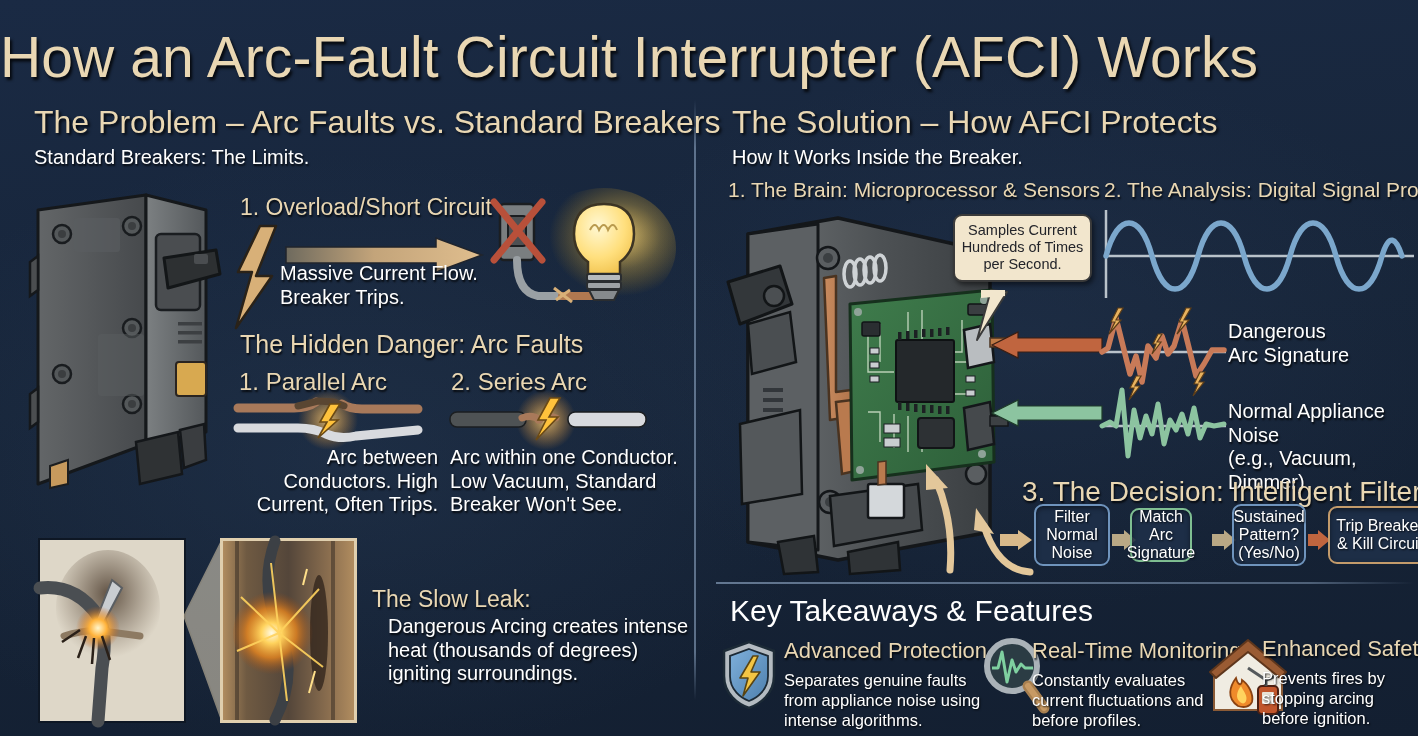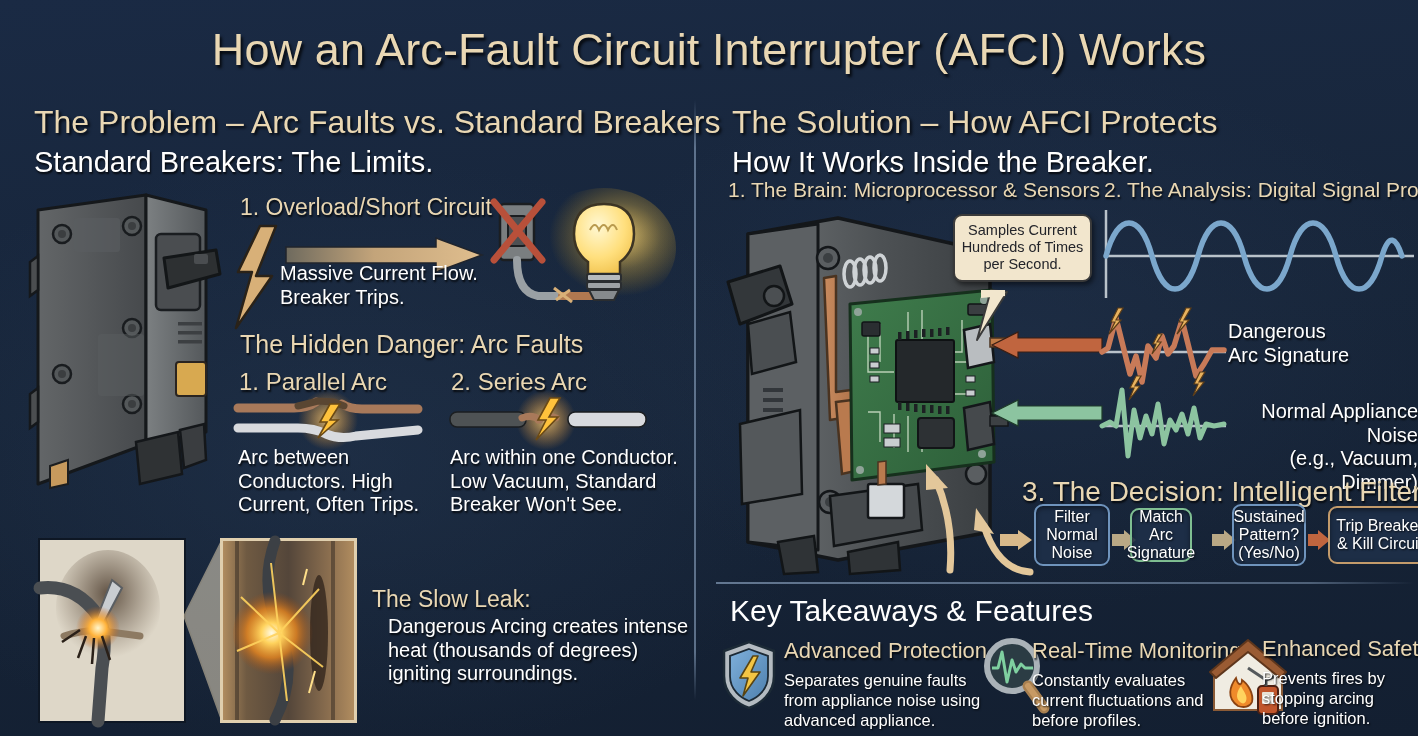--- a/index.html
+++ b/index.html
@@ -16,30 +16,30 @@
       radial-gradient(ellipse 620px 380px at 72% 46%, rgba(38,56,84,.38), rgba(0,0,0,0) 72%),
       linear-gradient(175deg, #1a2a44 0%, #172539 48%, #131f31 100%);
     color: #ffffff;
   }
   .sh { text-shadow: 1px 2px 2px rgba(0,0,0,.75); }
   .cream { color: #e9d7b3; }
 
   
   #page-title {
     position: absolute; top: 24px; left: 0; width: 100%;
-    text-align: center; font-size: 45px; letter-spacing: .1px;
+    text-align: left; font-size: 57px; letter-spacing: .1px;
     color: #e9d7b3; font-weight: 400;
     text-shadow: 2px 3px 3px rgba(0,0,0,.8);
   }
   .col-head {
     position: absolute; font-size: 32px; color: #e9d7b3; font-weight: 400;
     text-shadow: 2px 2px 3px rgba(0,0,0,.8); white-space: nowrap;
   }
   .col-sub {
-    position: absolute; font-size: 29px; color: #ffffff; font-weight: 400;
+    position: absolute; font-size: 20px; color: #ffffff; font-weight: 400;
     text-shadow: 1px 2px 2px rgba(0,0,0,.8); white-space: nowrap;
   }
   .vdiv {
     position: absolute; left: 694px; top: 100px; width: 2px; height: 600px;
     background: linear-gradient(to bottom, rgba(150,175,205,0), rgba(150,175,205,.55) 8%, rgba(150,175,205,.55) 92%, rgba(150,175,205,0));
   }
   .hdiv {
     position: absolute; left: 716px; top: 582px; width: 698px; height: 2px;
     background: linear-gradient(to right, rgba(150,175,205,.6), rgba(150,175,205,.45) 85%, rgba(150,175,205,0));
   }
@@ -213,21 +213,21 @@
         <stop offset="0" stop-color="#ffd27a" stop-opacity=".8"></stop>
           <stop offset="1" stop-color="#ff9e2a" stop-opacity="0"></stop>
       </radialGradient>
     </defs>
     <circle cx="90" cy="24" r="30" fill="url(#ag1)"></circle>
     <path d="M0 12 L56 12 Q70 12 78 6 M104 8 Q112 13 124 13 L180 13" fill="none" stroke="#a8795a" stroke-width="9" stroke-linecap="round"></path>
     <path d="M0 32 L60 32 Q76 32 88 38 Q102 44 118 40 L180 34" fill="none" stroke="#d8dade" stroke-width="9" stroke-linecap="round"></path>
     <path d="M60 10 L80 5 L96 6 L106 10" fill="none" stroke="#5a4632" stroke-width="7" stroke-linecap="round"></path>
     <path d="M92 8 L82 26 L89 26 L80 42 L100 24 L92 24 L102 8 Z" fill="#ffc23c" stroke="#6b4a16" stroke-width="1.6"></path>
   </svg>
-  <div class="body-t" style="left:238px; top:446px; width:200px;">
+  <div class="body-t" style="left:238px; top:446px; width:200px;text-align:right;">
     <div>Arc between</div>
     <div>Conductors. High</div>
     <div>Current, Often Trips.</div>
   </div>
 
   <div class="step-t" style="left:451px; top:368px; font-size:24px;">2. Series Arc</div>
   <svg class="abs" style="left:450px; top:396px;" width="196" height="46">
     <circle cx="96" cy="24" r="30" fill="url(#ag1)"></circle>
     <rect x="0" y="16" width="76" height="15" rx="7" fill="#4e5254" stroke="#1b1e21" stroke-width="1.5"></rect>
     <rect x="118" y="16" width="78" height="15" rx="7" fill="#d8dade" stroke="#1b1e21" stroke-width="1.5"></rect>
@@ -457,21 +457,21 @@
   </div>
 
   <svg class="abs" style="left:990px; top:400px;" width="112" height="28">
     <path d="M112 6 L28 6 L28 0 L2 13 L28 26 L28 20 L112 20 Z" fill="#8cc4a0" stroke="#1f3b2a" stroke-width="1.2"></path>
   </svg>
 
   <svg class="abs" style="left:1100px; top:386px;" width="126" height="76">
     <line x1="2" y1="40" x2="126" y2="40" stroke="#b9c2ca" stroke-width="2.5"></line>
     <path d="M2 40 L10 36 L16 40 L22 4 L28 70 L34 24 L40 52 L46 30 L52 48 L58 18 L64 58 L70 34 L76 44 L82 28 L88 48 L94 22 L100 52 L106 38 L114 40 L124 38" fill="none" stroke="#8cc4a0" stroke-width="5" stroke-linejoin="round" stroke-linecap="round"></path>
   </svg>
-  <div class="body-t" style="left:1228px; top:400px;text-align:right;">
+  <div class="body-t" style="left:1228px; top:400px;">
     <div>Normal Appliance Noise</div>
     <div>(e.g., Vacuum, Dimmer)</div>
   </div>
 
   <div class="step-t" style="left:1022px; top:476px; font-size:28px;">3. The Decision: Intelligent Filtering</div>
 
   <svg class="flowarrow" style="left:1000px; top:530px;" width="32" height="20">
     <path d="M0 4 L18 4 L18 0 L32 10 L18 20 L18 16 L0 16 Z" fill="#d8b98a"></path>
   </svg>
   <div class="flowbox" style="left:1034px; top:504px; width:76px; height:62px;">
@@ -524,21 +524,21 @@
       </defs>
     <path d="M27 2 L52 11 V36 C52 54 38 64 27 68 C16 64 2 54 2 36 V11 Z" fill="#b4bbc1" stroke="#1c2a36" stroke-width="2.5"></path>
     <path d="M27 9 L46 16 V36 C46 50 35 58 27 61 C19 58 8 50 8 36 V16 Z" fill="url(#shg)" stroke="#1c2a36" stroke-width="1.8"></path>
     <path d="M31 16 L18 38 L26 38 L21 56 L38 32 L29 32 L36 16 Z" fill="#f3c544" stroke="#584413" stroke-width="1.6" stroke-linejoin="round"></path>
   </svg>
   <div class="tk" style="left:784px; top:638px;">
     <div class="tk-title">Advanced Protection</div>
     <div class="tk-body">
       <div>Separates genuine faults</div>
       <div>from appliance noise using</div>
-      <div>advanced appliance.</div>
+      <div>intense algorithms.</div>
     </div>
   </div>
 
   <svg class="abs" style="left:978px; top:638px;" width="70" height="74">
     <circle cx="34" cy="28" r="25" fill="#2b3c44" stroke="#aab2b8" stroke-width="6"></circle>
     <path d="M14 30 L20 30 L24 14 L29 44 L34 22 L38 34 L43 26 L47 30 L55 30" fill="none" stroke="#7fd0a0" stroke-width="3" stroke-linejoin="round"></path>
     <path d="M50 48 L66 70" stroke="#a88050" stroke-width="11" stroke-linecap="round"></path>
     <path d="M50 48 L66 70" stroke="#c79a64" stroke-width="6" stroke-linecap="round"></path>
   </svg>
   <div class="tk" style="left:1032px; top:638px;">

